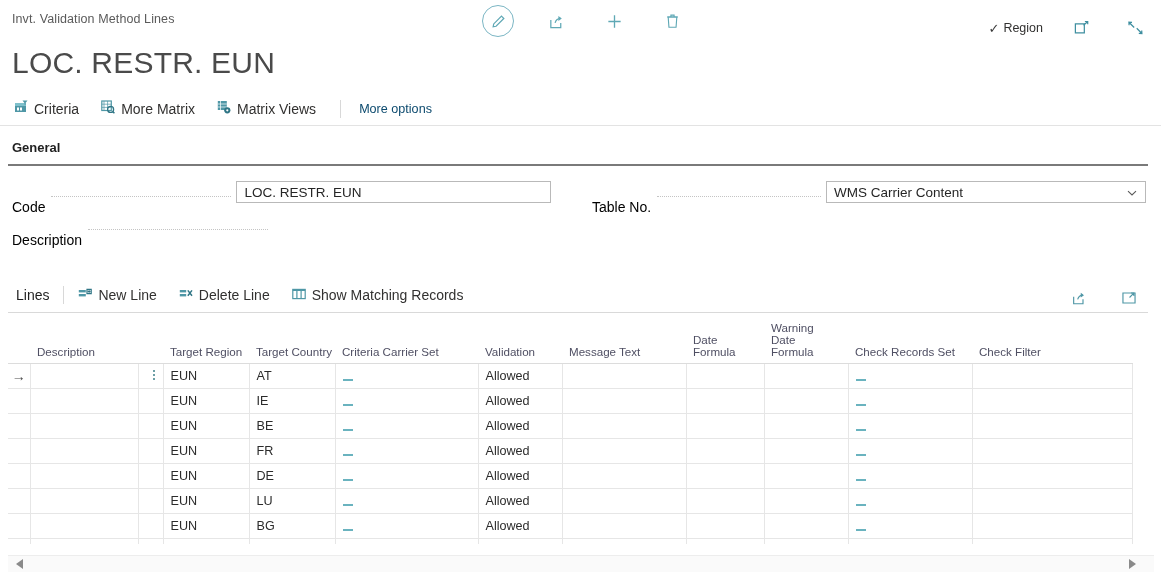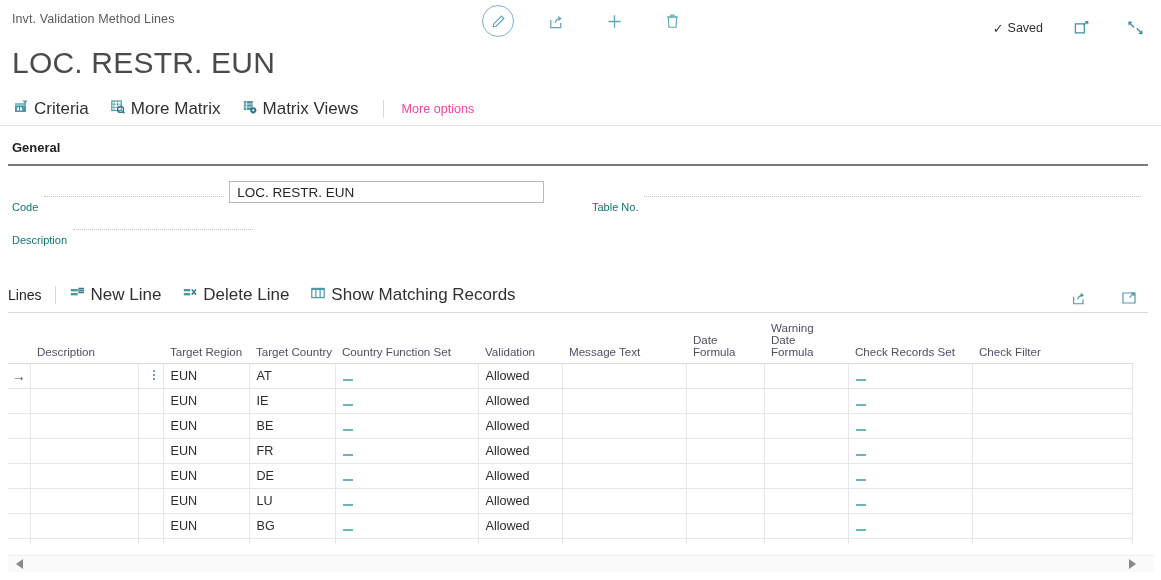--- a/index.html
+++ b/index.html
@@ -59,45 +59,45 @@
   .ribbon {
     position: absolute; left: 0; top: 92px;
     width: 1161px; height: 34px;
     display: flex; align-items: center;
     padding-left: 14px;
     box-sizing: border-box;
     border-bottom: 1px solid #e3e3e3;
   }
   .ribbon-item {
     display: flex; align-items: center; gap: 6px;
-    font-size: 17px; color: #323130;
+    font-size: 14px; color: #323130;
     margin-right: 22px;
     cursor: pointer;
   }
   .ribbon-sep {
     width: 1px; height: 18px; background: #d8d8d8;
     margin: 0 18px 0 2px;
   }
   .ribbon-more {
-    font-size: 12.6px; color: #ec4899; cursor: pointer;
+    font-size: 12.6px; color: #0c4a6e; cursor: pointer;
   }
 
   
   .section-head {
     position: absolute; left: 12px; top: 140px;
     font-size: 13px; font-weight: bold; color: #1f1f1f;
   }
   .section-rule {
     position: absolute; left: 8px; top: 164px;
     width: 1140px; height: 2px; background: #7a7a7a;
   }
 
   .field-row { position: absolute; height: 22px; display: flex; align-items: center; }
   .field-label {
-    font-size: 11px; color: #0f766e;
+    font-size: 14px; color: #000000;
     white-space: nowrap;
     margin-top: 29px;
   }
   .dotfill {
     flex: 1;
     border-bottom: 1.5px dotted #c4c4c4;
     margin: 0 5px 4px 6px;
     height: 12px;
   }
   .field-input {
@@ -127,21 +127,21 @@
 
   .in-code  { width: 315px; }
   .in-desc  { width: 315px; }
   .in-table { width: 320px; padding-right: 22px; }
 
   
   .lines-bar {
     position: absolute; left: 0; top: 280px;
     width: 1161px; height: 30px;
     display: flex; align-items: center;
-    padding-left: 8px;
+    padding-left: 16px;
     box-sizing: border-box;
   }
   .lines-title {
     font-size: 14px; color: #1f1f1f; margin-right: 14px;
   }
   .lines-bar .ribbon-sep { margin: 0 14px 0 0; }
   .lines-right {
     position: absolute; right: 16px; top: 2px;
     display: flex; align-items: center; gap: 18px;
   }
@@ -260,21 +260,21 @@
       <svg width="15" height="16" viewBox="0 0 16 17" fill="none" stroke="#5fa8b5" stroke-width="1.2">
         <path d="M3.4 4.2h9.2l-.8 11H4.2z"></path>
         <path d="M2.2 4.2h11.6M6.3 2.2h3.4v2h-3.4z"></path>
       </svg>
     </div>
   </div>
 
   <div class="top-right">
     <div class="saved">
       <span class="chk">✓</span>
-      <span>Saved</span>
+      <span>Region</span>
     </div>
     <div class="icon-btn">
       <svg width="17" height="16" viewBox="0 0 18 17" fill="none" stroke="#3f8fa0" stroke-width="1.3">
         <path d="M2.5 4.2h9.5v9.5H2.5z"></path>
         <path d="M11.2 5.5 15.3 1.8M12.6 1.6h3v3"></path>
       </svg>
     </div>
     <div class="icon-btn">
       <svg width="17" height="16" viewBox="0 0 18 17" fill="none" stroke="#3f8fa0" stroke-width="1.3">
         <path d="M2 2.4 7.6 8M2.2 5.6 2 2.3l3.3.2"></path>
@@ -338,20 +338,28 @@
 </div>
 
 <div class="field-row" id="row-desc">
   <span class="field-label">Description</span>
   <span class="dotfill"></span>
 </div>
 
 <div class="field-row" id="row-table">
   <span class="field-label">Table No.</span>
   <span class="dotfill"></span>
+  <span class="combo-wrap">
+    <input class="field-input in-table" value="WMS Carrier Content" style="">
+    <span class="combo-chev">
+      <svg width="12" height="12" viewBox="0 0 12 12" fill="none" stroke="#5a5a5a" stroke-width="1.1">
+        <path d="M2 4.2 6 8 10 4.2"></path>
+      </svg>
+    </span>
+  </span>
 </div>
 
 <div class="lines-bar">
   <span class="lines-title">Lines</span>
   <span class="ribbon-sep"></span>
 
   <div class="ribbon-item">
     <span>
       <svg width="14" height="14" viewBox="0 0 14 14">
         <rect x="0.8" y="3" width="7" height="2.4" fill="#4f97a6"></rect>
@@ -420,21 +428,21 @@
           <col style="width:124px">
           <col style="width:160px">
       </colgroup>
       <thead>
         <tr>
           <th></th>
           <th>Description</th>
           <th></th>
           <th>Target Region</th>
           <th>Target Country</th>
-          <th>Country Function Set</th>
+          <th>Criteria Carrier Set</th>
           <th>Validation</th>
           <th>Message Text</th>
           <th><span style="display:inline-block;white-space:normal;line-height:12px">Date<br>Formula</span></th>
           <th><span style="display:inline-block;white-space:normal;line-height:12px">Warning<br>Date<br>Formula</span></th>
           <th>Check Records Set</th>
           <th>Check Filter</th>
         </tr>
       </thead>
       <tbody id="lines-body">
           <tr>

